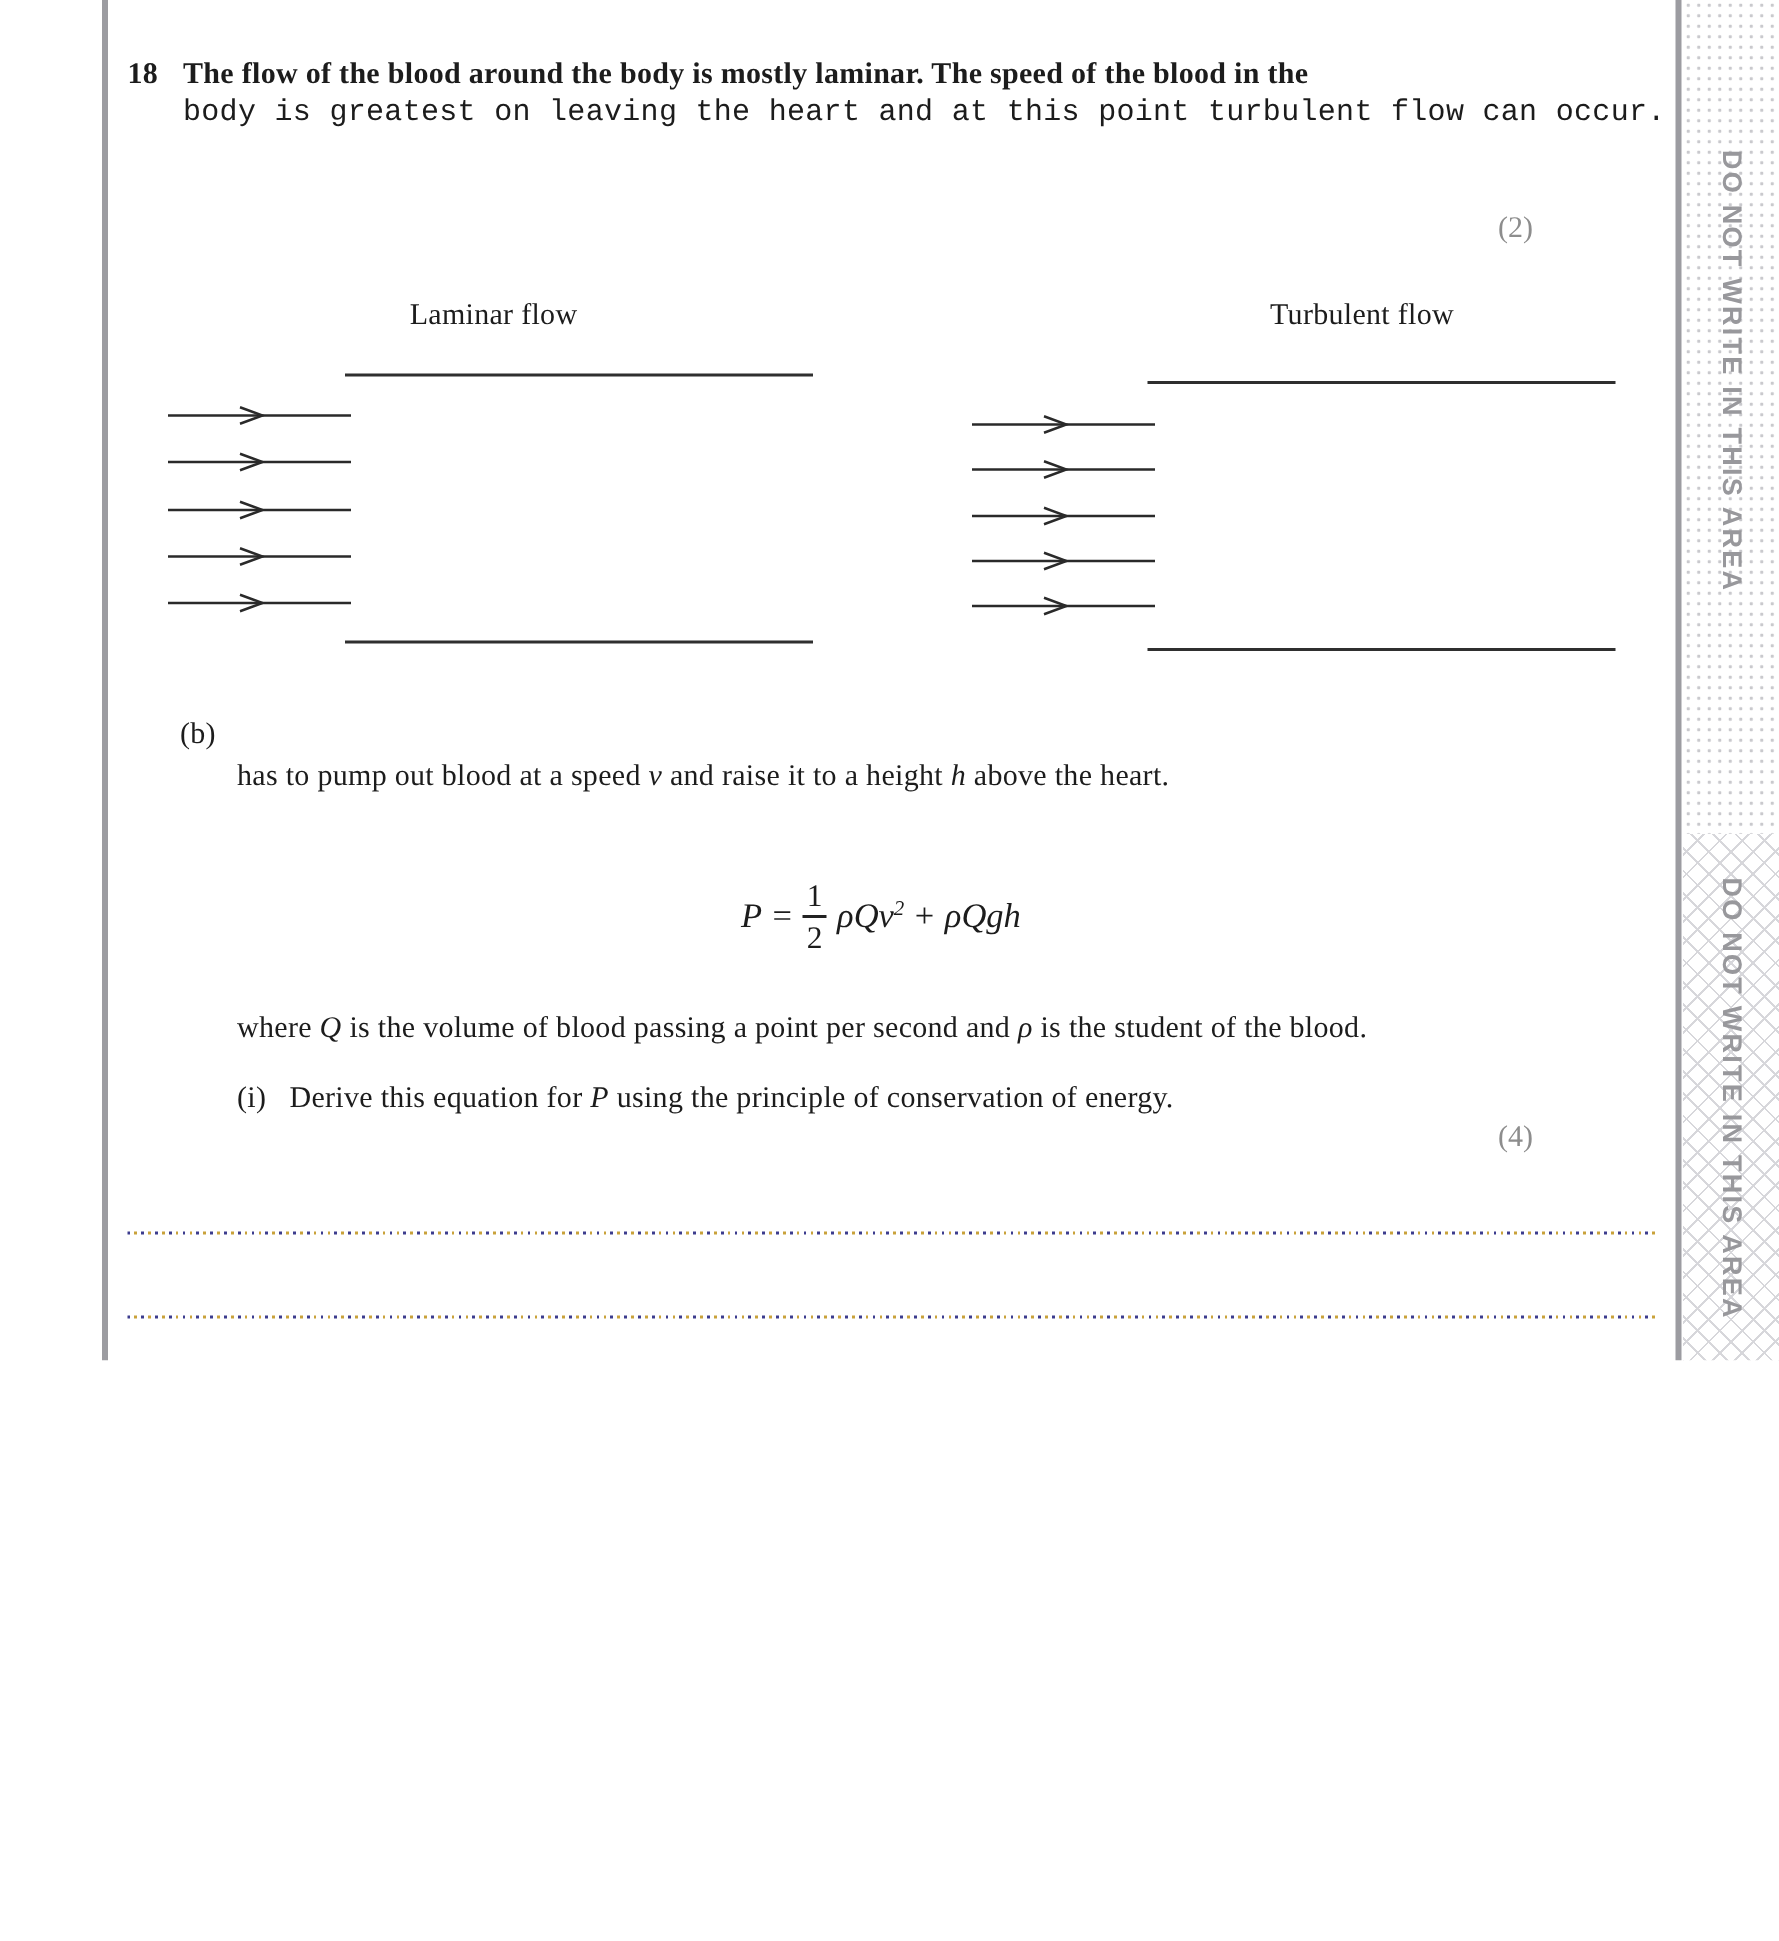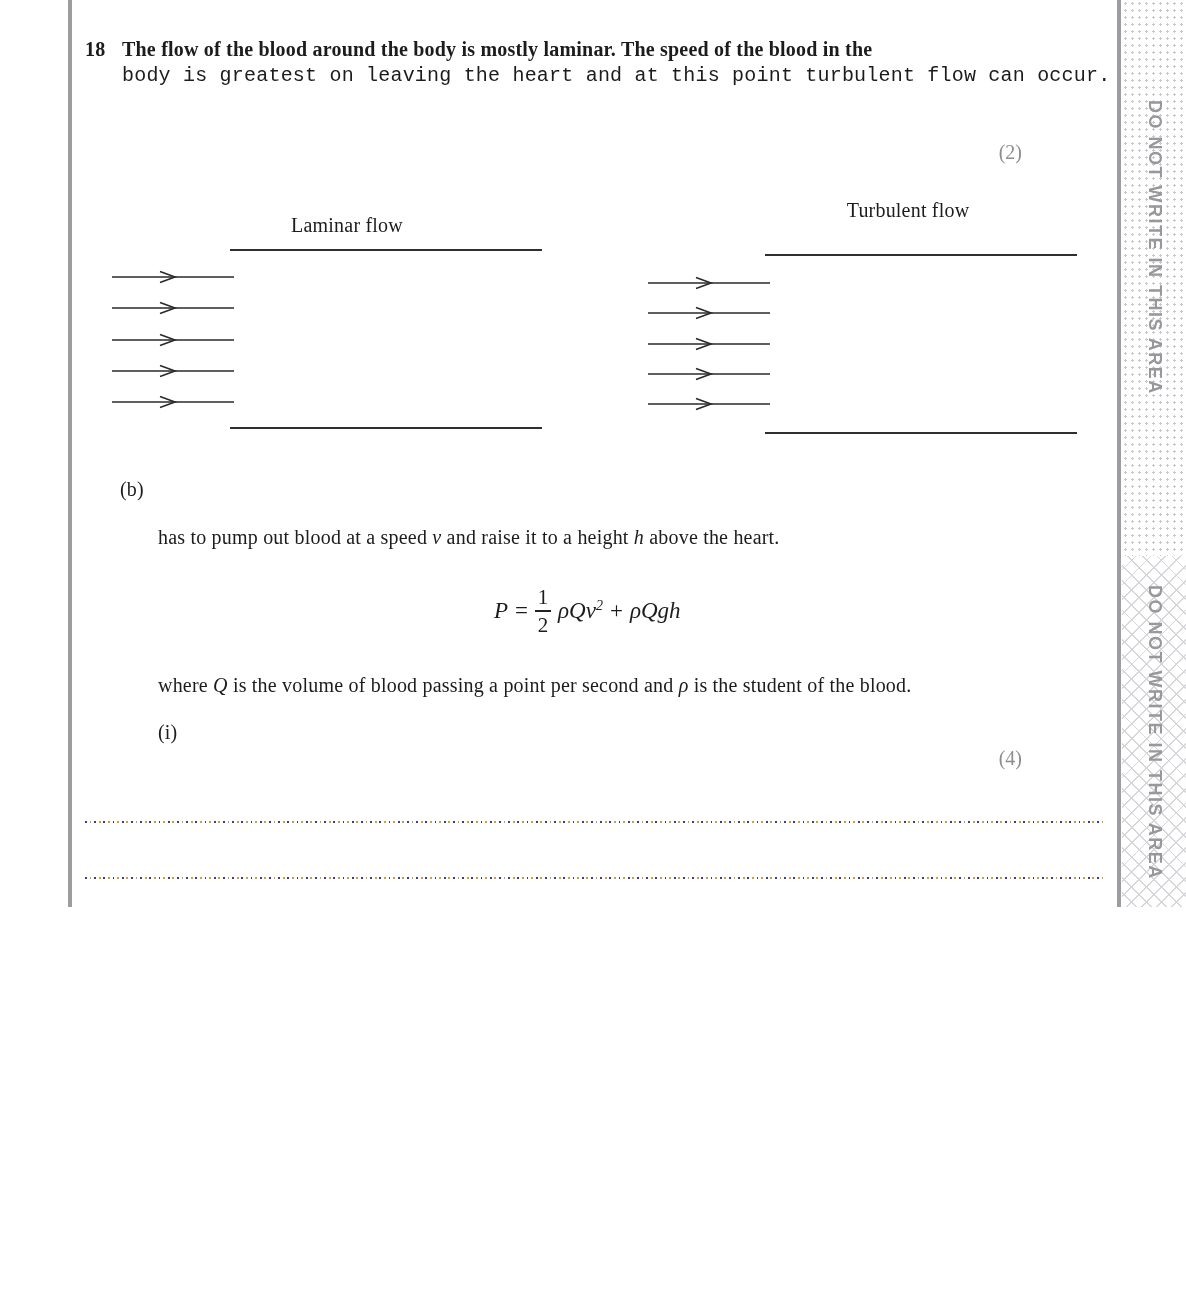--- a/index.html
+++ b/index.html
@@ -54,21 +54,21 @@
 
   <div class="border-v" style="left:68px;height:1292px;"></div>
   <div class="border-v" style="left:1117px;height:1294px;"></div>
 
   <div class="abs tline bold" style="left:85px;top:36px;">18</div>
   <div class="abs tline" style="left:122px;top:36px;font-weight:bold;">The flow of the blood around the body is mostly laminar.  The speed of the blood in the</div>
   <div class="abs tline" style="left:122px;top:63px;font-family:Liberation Mono, monospace;">body is greatest on leaving the heart and at this point turbulent flow can occur.</div>
 
   <div class="abs marks" style="right:164px;top:141px;">(2)</div>
 
-  <div class="abs tline" style="left:347px;top:197px;transform:translateX(-50%);margin-top:15px;">Laminar flow</div>
+  <div class="abs tline" style="left:329px;top:197px;transform:translateX(-50%);">Laminar flow</div>
   <div class="pipe-wall" style="left:230px;top:249px;width:312px;"></div>
   <div class="pipe-wall" style="left:230px;top:427px;width:312px;"></div>
   <div>
       <svg class="arrow-svg" viewBox="0 0 122 14" xmlns="http://www.w3.org/2000/svg" style="left: 112px; top: 270px;">
     <line x1="0" y1="7" x2="122" y2="7" stroke="#2a2a2a" stroke-width="1.6"></line>
     <polyline points="48,1.5 63,7 48,12.5" fill="none" stroke="#2a2a2a" stroke-width="1.6"></polyline>
   </svg>
       <svg class="arrow-svg" viewBox="0 0 122 14" xmlns="http://www.w3.org/2000/svg" style="left: 112px; top: 301.3px;">
     <line x1="0" y1="7" x2="122" y2="7" stroke="#2a2a2a" stroke-width="1.6"></line>
     <polyline points="48,1.5 63,7 48,12.5" fill="none" stroke="#2a2a2a" stroke-width="1.6"></polyline>
@@ -107,38 +107,39 @@
     <line x1="0" y1="7" x2="122" y2="7" stroke="#2a2a2a" stroke-width="1.6"></line>
     <polyline points="48,1.5 63,7 48,12.5" fill="none" stroke="#2a2a2a" stroke-width="1.6"></polyline>
   </svg>
       <svg class="arrow-svg" viewBox="0 0 122 14" xmlns="http://www.w3.org/2000/svg" style="left: 648px; top: 397.2px;">
     <line x1="0" y1="7" x2="122" y2="7" stroke="#2a2a2a" stroke-width="1.6"></line>
     <polyline points="48,1.5 63,7 48,12.5" fill="none" stroke="#2a2a2a" stroke-width="1.6"></polyline>
   </svg>
     </div>
 
   <div class="abs tline" style="left:120px;top:476px;">(b)</div>
-  <div class="abs tline" style="left:158px;top:504px;margin-top:20px;"><span>has to pump out blood at a speed </span><span class="it">v</span><span> and raise it to a height </span><span class="it">h</span><span> above the heart.</span></div>
+  <div class="abs tline" style="left:158px;top:504px;"><span>has to pump out blood at a speed </span><span class="it">v</span><span> and raise it to a height </span><span class="it">h</span><span> above the heart.</span></div>
 
   <div class="eq">
     <span>P</span>
     <span style="font-style:normal;">=</span>
     <span class="frac">
       <span>1</span>
       <span class="frac-bar"></span>
       <span>2</span>
     </span>
     <span><span>ρQv</span><span class="sup">2</span></span>
     <span style="font-style:normal;">+</span>
     <span>ρQgh</span>
   </div>
 
   <div class="abs tline" style="left:158px;top:672px;"><span>where </span><span class="it">Q</span><span> is the volume of blood passing a point per second and </span><span class="it">ρ</span><span> is the student of the blood.</span></div>
 
   <div class="abs tline" style="left:158px;top:719px;">(i)</div>
+  <div class="abs tline" style="left:193px;top:719px;"><span>Derive this equation for </span><span class="it">P</span><span> using the principle of conservation of energy.</span></div>
   <div class="abs marks" style="right:164px;top:747px;">(4)</div>
 
   <div>
       <div class="answer-line" style="top: 821px;"></div>
       <div class="answer-line" style="top: 877.3px;"></div>
       <div class="answer-line" style="top: 933.6px;"></div>
       <div class="answer-line" style="top: 989.9px;"></div>
       <div class="answer-line" style="top: 1046.2px;"></div>
       <div class="answer-line" style="top: 1102.5px;"></div>
       <div class="answer-line" style="top: 1158.8px;"></div>

